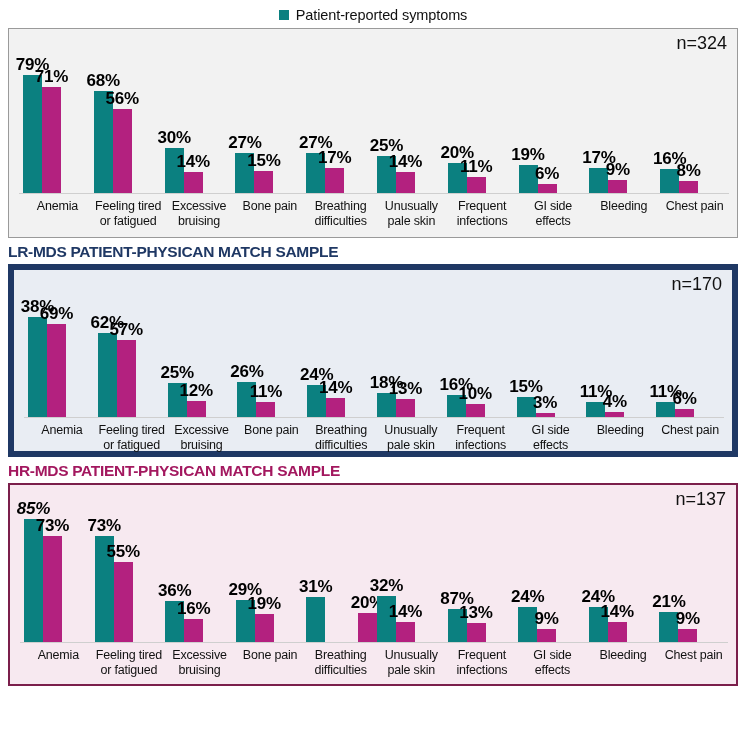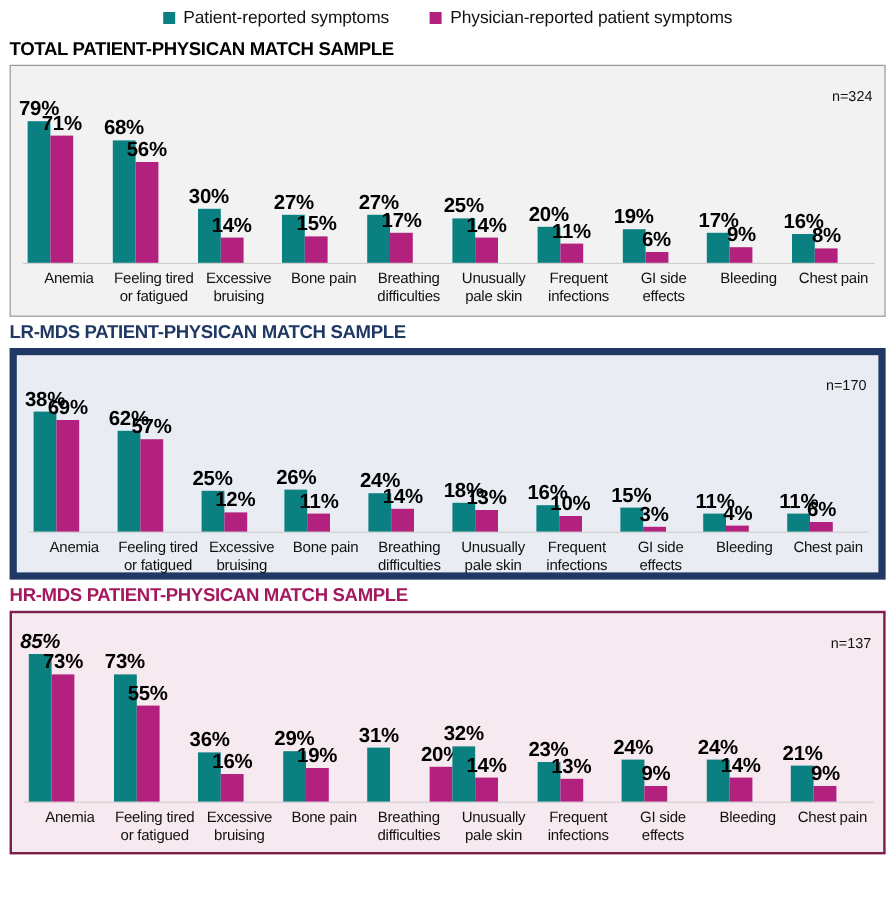--- a/index.html
+++ b/index.html
@@ -31,22 +31,22 @@
     letter-spacing:-0.3px;
     margin:5px 0 3px 4px;
   }
   .panel{
     position:relative;
     box-sizing:border-box;
     margin:0 4px 0 4px;
   }
   .n-label{
     position:absolute;
-    top:18px;right:10px;
-    font-size:12px;
+    top:4px;right:10px;
+    font-size:18px;
     font-weight:400;
     color:#111;
   }
   .plot{
     position:relative;
     width:100%;
     box-sizing:border-box;
   }
   .baseline{
     position:absolute;
@@ -119,29 +119,24 @@
 </head>
 <body>
 
 <div class="page">
 
   <div class="legend">
     <div class="legend-item">
       <span class="swatch" style="background:#0b8080"></span>
       <span class="legend-label">Patient-reported symptoms</span>
     </div>
-    <div class="legend-item">
-      <span class="swatch" style="background:#b3217f"></span>
-      <span class="legend-label">Physician-reported patient symptoms</span>
-    </div>
   </div>
 
   <div id="panels-host">
       <div class="panel-wrap">
-        <div class="panel-title title-1" style="color: rgb(0, 0, 0);">TOTAL PATIENT-PHYSICAN MATCH SAMPLE</div>
         <div class="panel panel-1" style="background: rgb(242, 242, 242); border-color: rgb(154, 154, 154); height: 210px;">
           <div class="n-label">n=324</div>
           <div class="plot" style="height: 164px;">
             <div class="baseline" style="top: 164px;"></div>
             <div class="groups" style="top: 0px; bottom: -46px;">
               <div class="group">
                 <div class="bars" style="bottom: 46px;">
                   <div class="bar teal" style="height: 118.5px;">
                     <span class="bar-val">79%</span>
                   </div>
@@ -442,21 +437,21 @@
                     <span class="bar-val">32%</span>
                   </div>
                   <div class="bar mag" style="height: 20.3px;">
                     <span class="bar-val">14%</span>
                   </div>
                 </div>
               </div>
               <div class="group">
                 <div class="bars" style="bottom: 46px;">
                   <div class="bar teal" style="height: 33.35px;">
-                    <span class="bar-val">23%</span>
+                    <span class="bar-val">87%</span>
                   </div>
                   <div class="bar mag" style="height: 18.85px;">
                     <span class="bar-val">13%</span>
                   </div>
                 </div>
               </div>
               <div class="group">
                 <div class="bars" style="bottom: 46px;">
                   <div class="bar teal" style="height: 34.8px;">
                     <span class="bar-val">24%</span>

